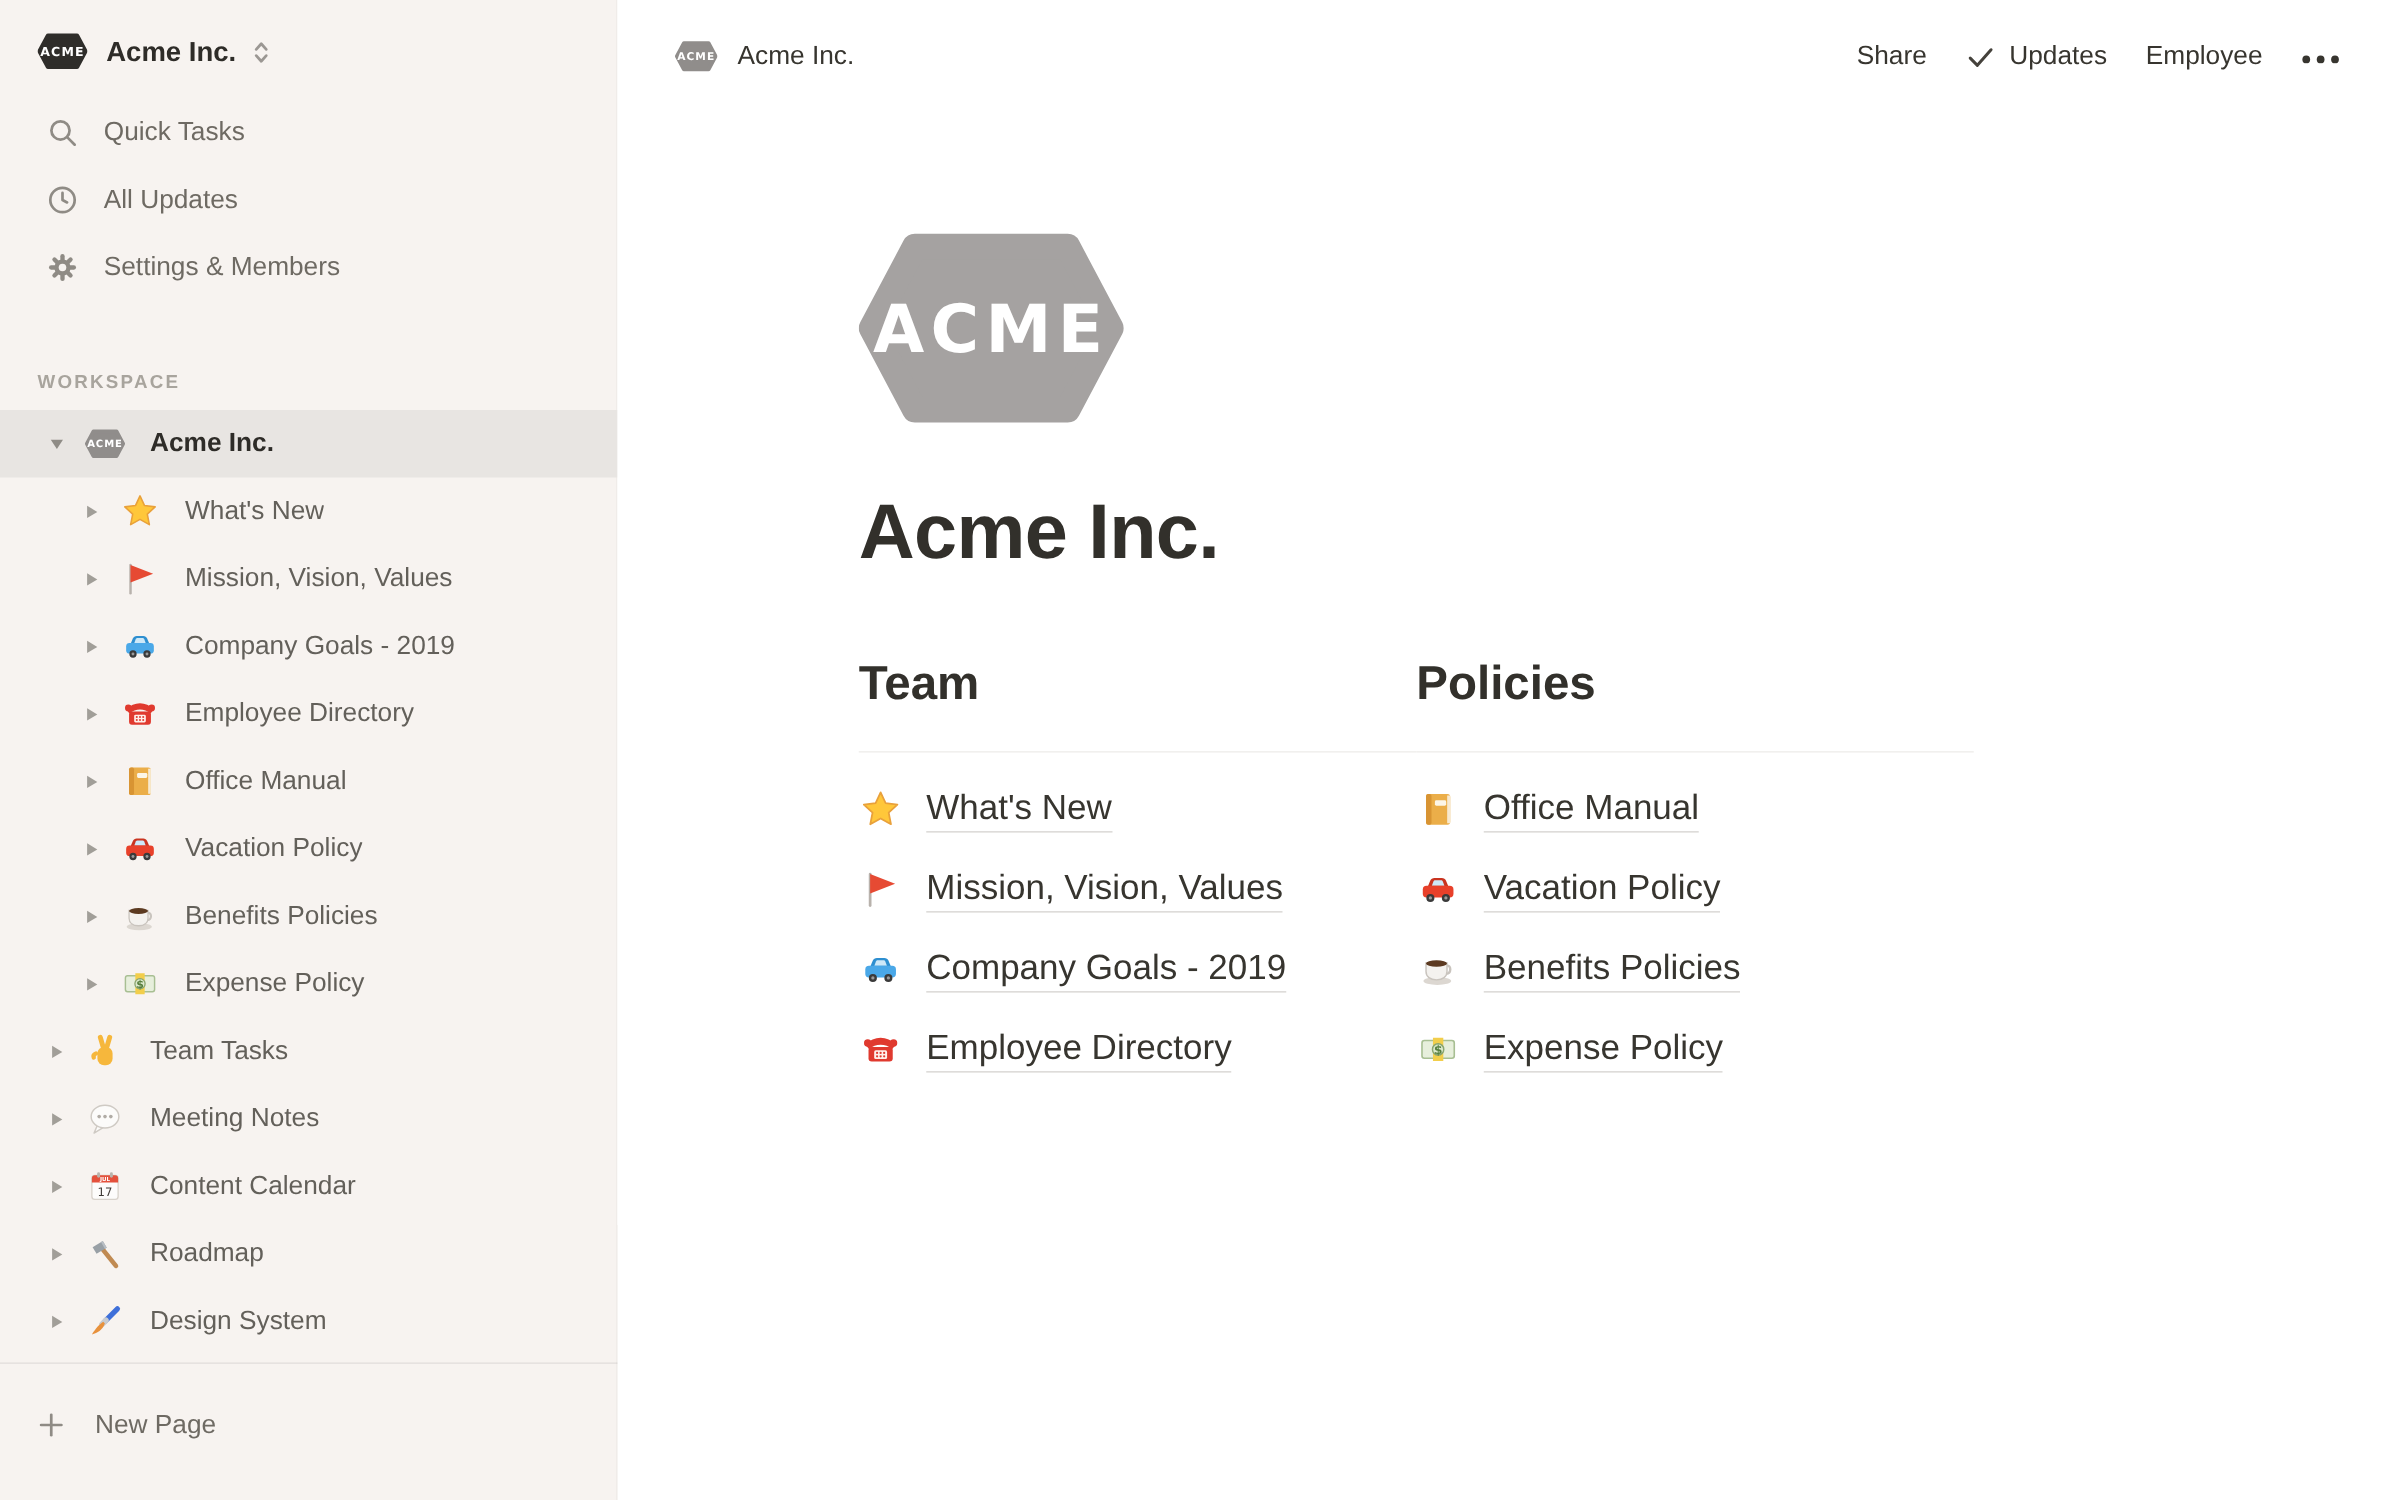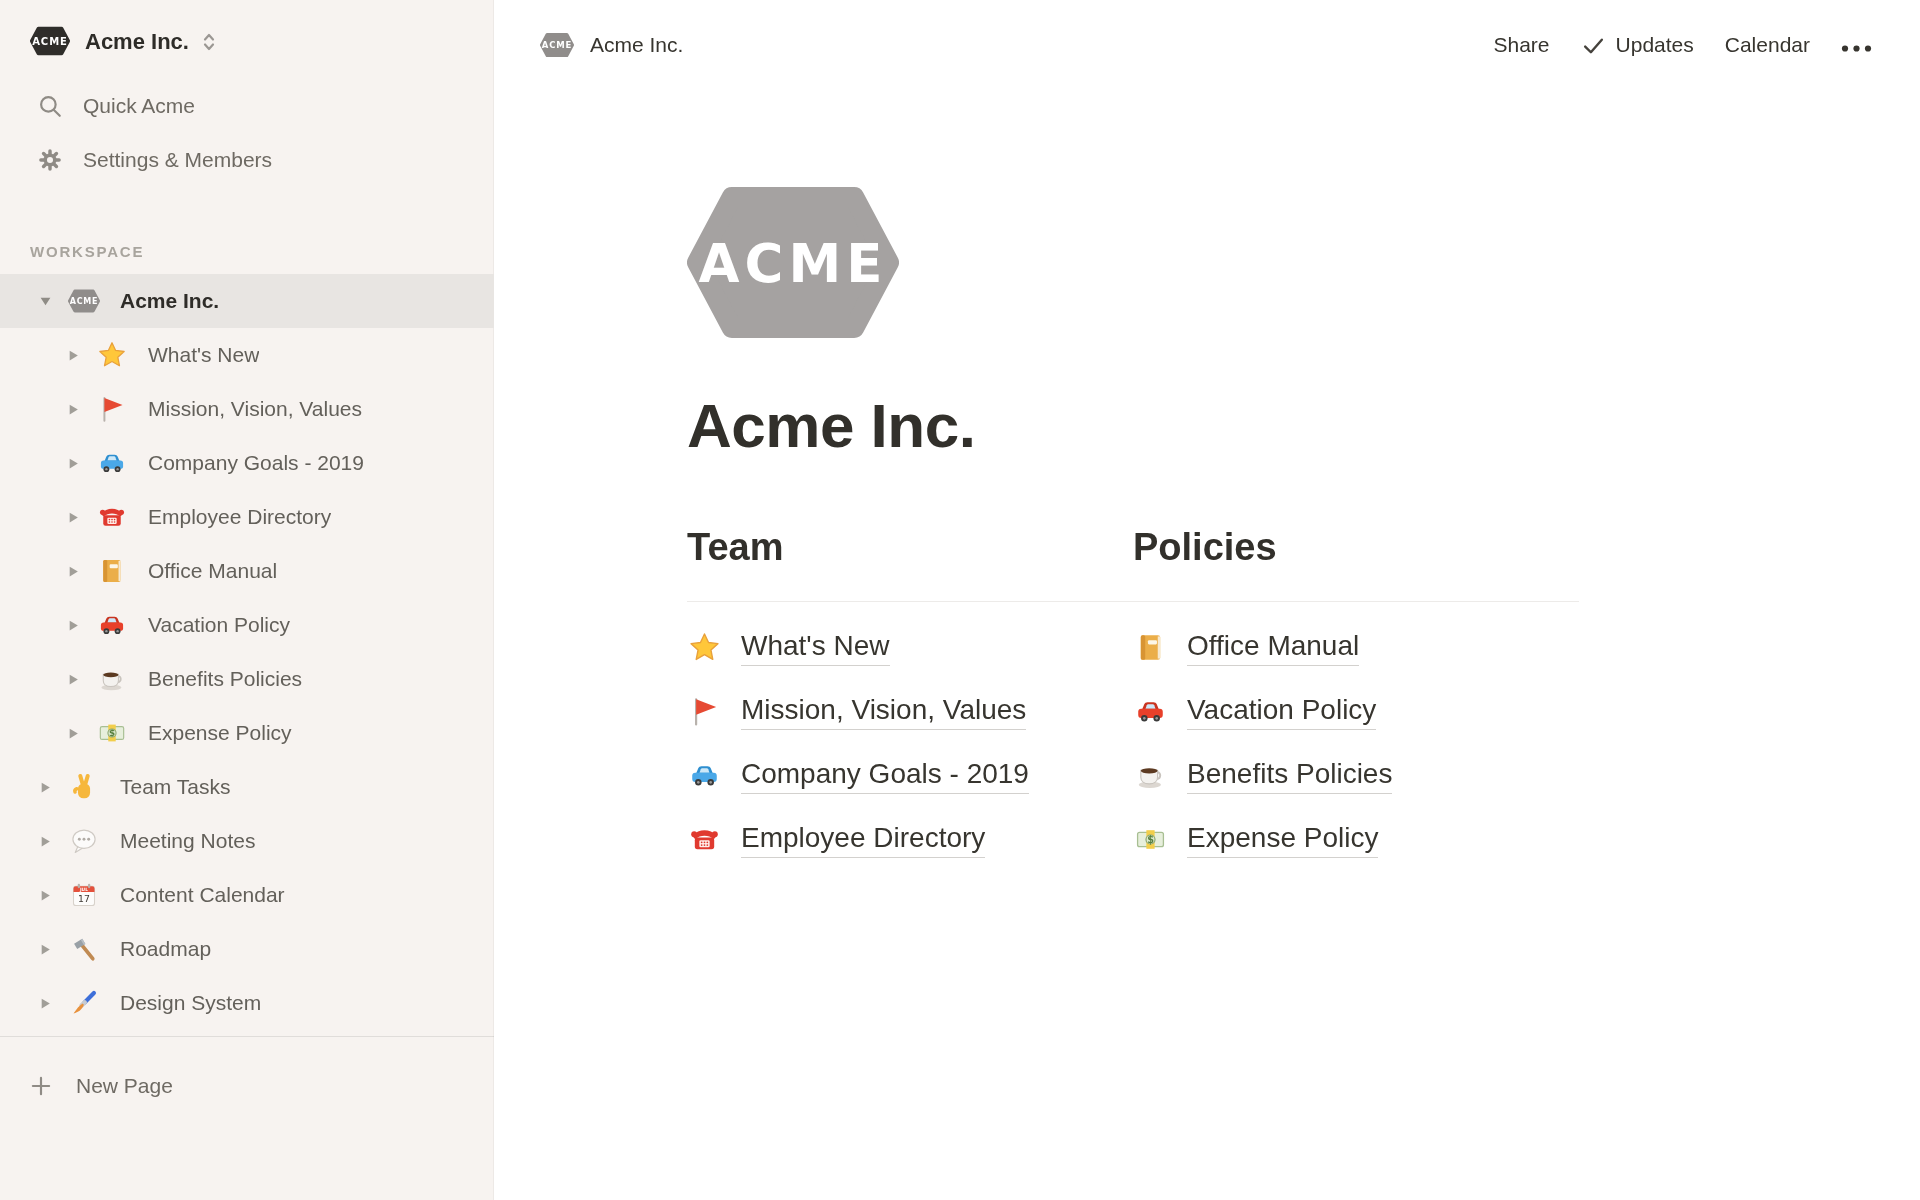--- a/index.html
+++ b/index.html
@@ -120,21 +120,30 @@
 
     <nav class="menu">
 
     <div class="menu-row">
           <span class="m-icon">
             <svg width="26" height="26" viewBox="0 0 24 24" fill="none" stroke="#8F8B85" stroke-width="2">
               <circle cx="10.5" cy="10.5" r="6.7"></circle>
               <line x1="15.6" y1="15.6" x2="21" y2="21" stroke-linecap="round"></line>
             </svg>
           </span>
-          <span>Quick Acme</span>
+          <span>Quick Tasks</span>
+        </div>
+        <div class="menu-row">
+          <span class="m-icon">
+            <svg width="26" height="26" viewBox="0 0 24 24" fill="none" stroke="#8F8B85" stroke-width="2">
+              <circle cx="12" cy="12" r="9"></circle>
+              <polyline points="12,6.8 12,12 15.4,13.8" stroke-linecap="round" stroke-linejoin="round"></polyline>
+            </svg>
+          </span>
+          <span>All Updates</span>
         </div>
         <div class="menu-row">
           <span class="m-icon">
             <svg width="26" height="26" viewBox="0 0 24 24">
               <g fill="#8F8B85">
                 <rect x="10.4" y="2" width="3.2" height="20" rx="1.6"></rect>
                 <rect x="10.4" y="2" width="3.2" height="20" rx="1.6" transform="rotate(45 12 12)"></rect>
                 <rect x="10.4" y="2" width="3.2" height="20" rx="1.6" transform="rotate(90 12 12)"></rect>
                 <rect x="10.4" y="2" width="3.2" height="20" rx="1.6" transform="rotate(135 12 12)"></rect>
                 <circle cx="12" cy="12" r="6"></circle>
@@ -413,21 +422,21 @@
       <div class="tb-actions">
         <span class="tb-btn">Share</span>
         <span class="tb-btn">
           <span class="tb-check">
               <svg width="25" height="25" viewBox="0 0 24 24" fill="none" stroke="#45423C" stroke-width="2.3" stroke-linecap="round" stroke-linejoin="round">
                 <polyline points="4,13 9.5,18.5 20,6.5"></polyline>
               </svg>
             </span>
           <span>Updates</span>
         </span>
-        <span class="tb-btn">Calendar</span>
+        <span class="tb-btn">Employee</span>
         <span class="tb-more">
           <span><svg width="31" height="7" viewBox="0 0 30 7" fill="#37352F">
                 <circle cx="3.5" cy="3.5" r="3.1"></circle>
                 <circle cx="15" cy="3.5" r="3.1"></circle>
                 <circle cx="26.5" cy="3.5" r="3.1"></circle>
               </svg></span>
         </span>
       </div>
     </header>
 

